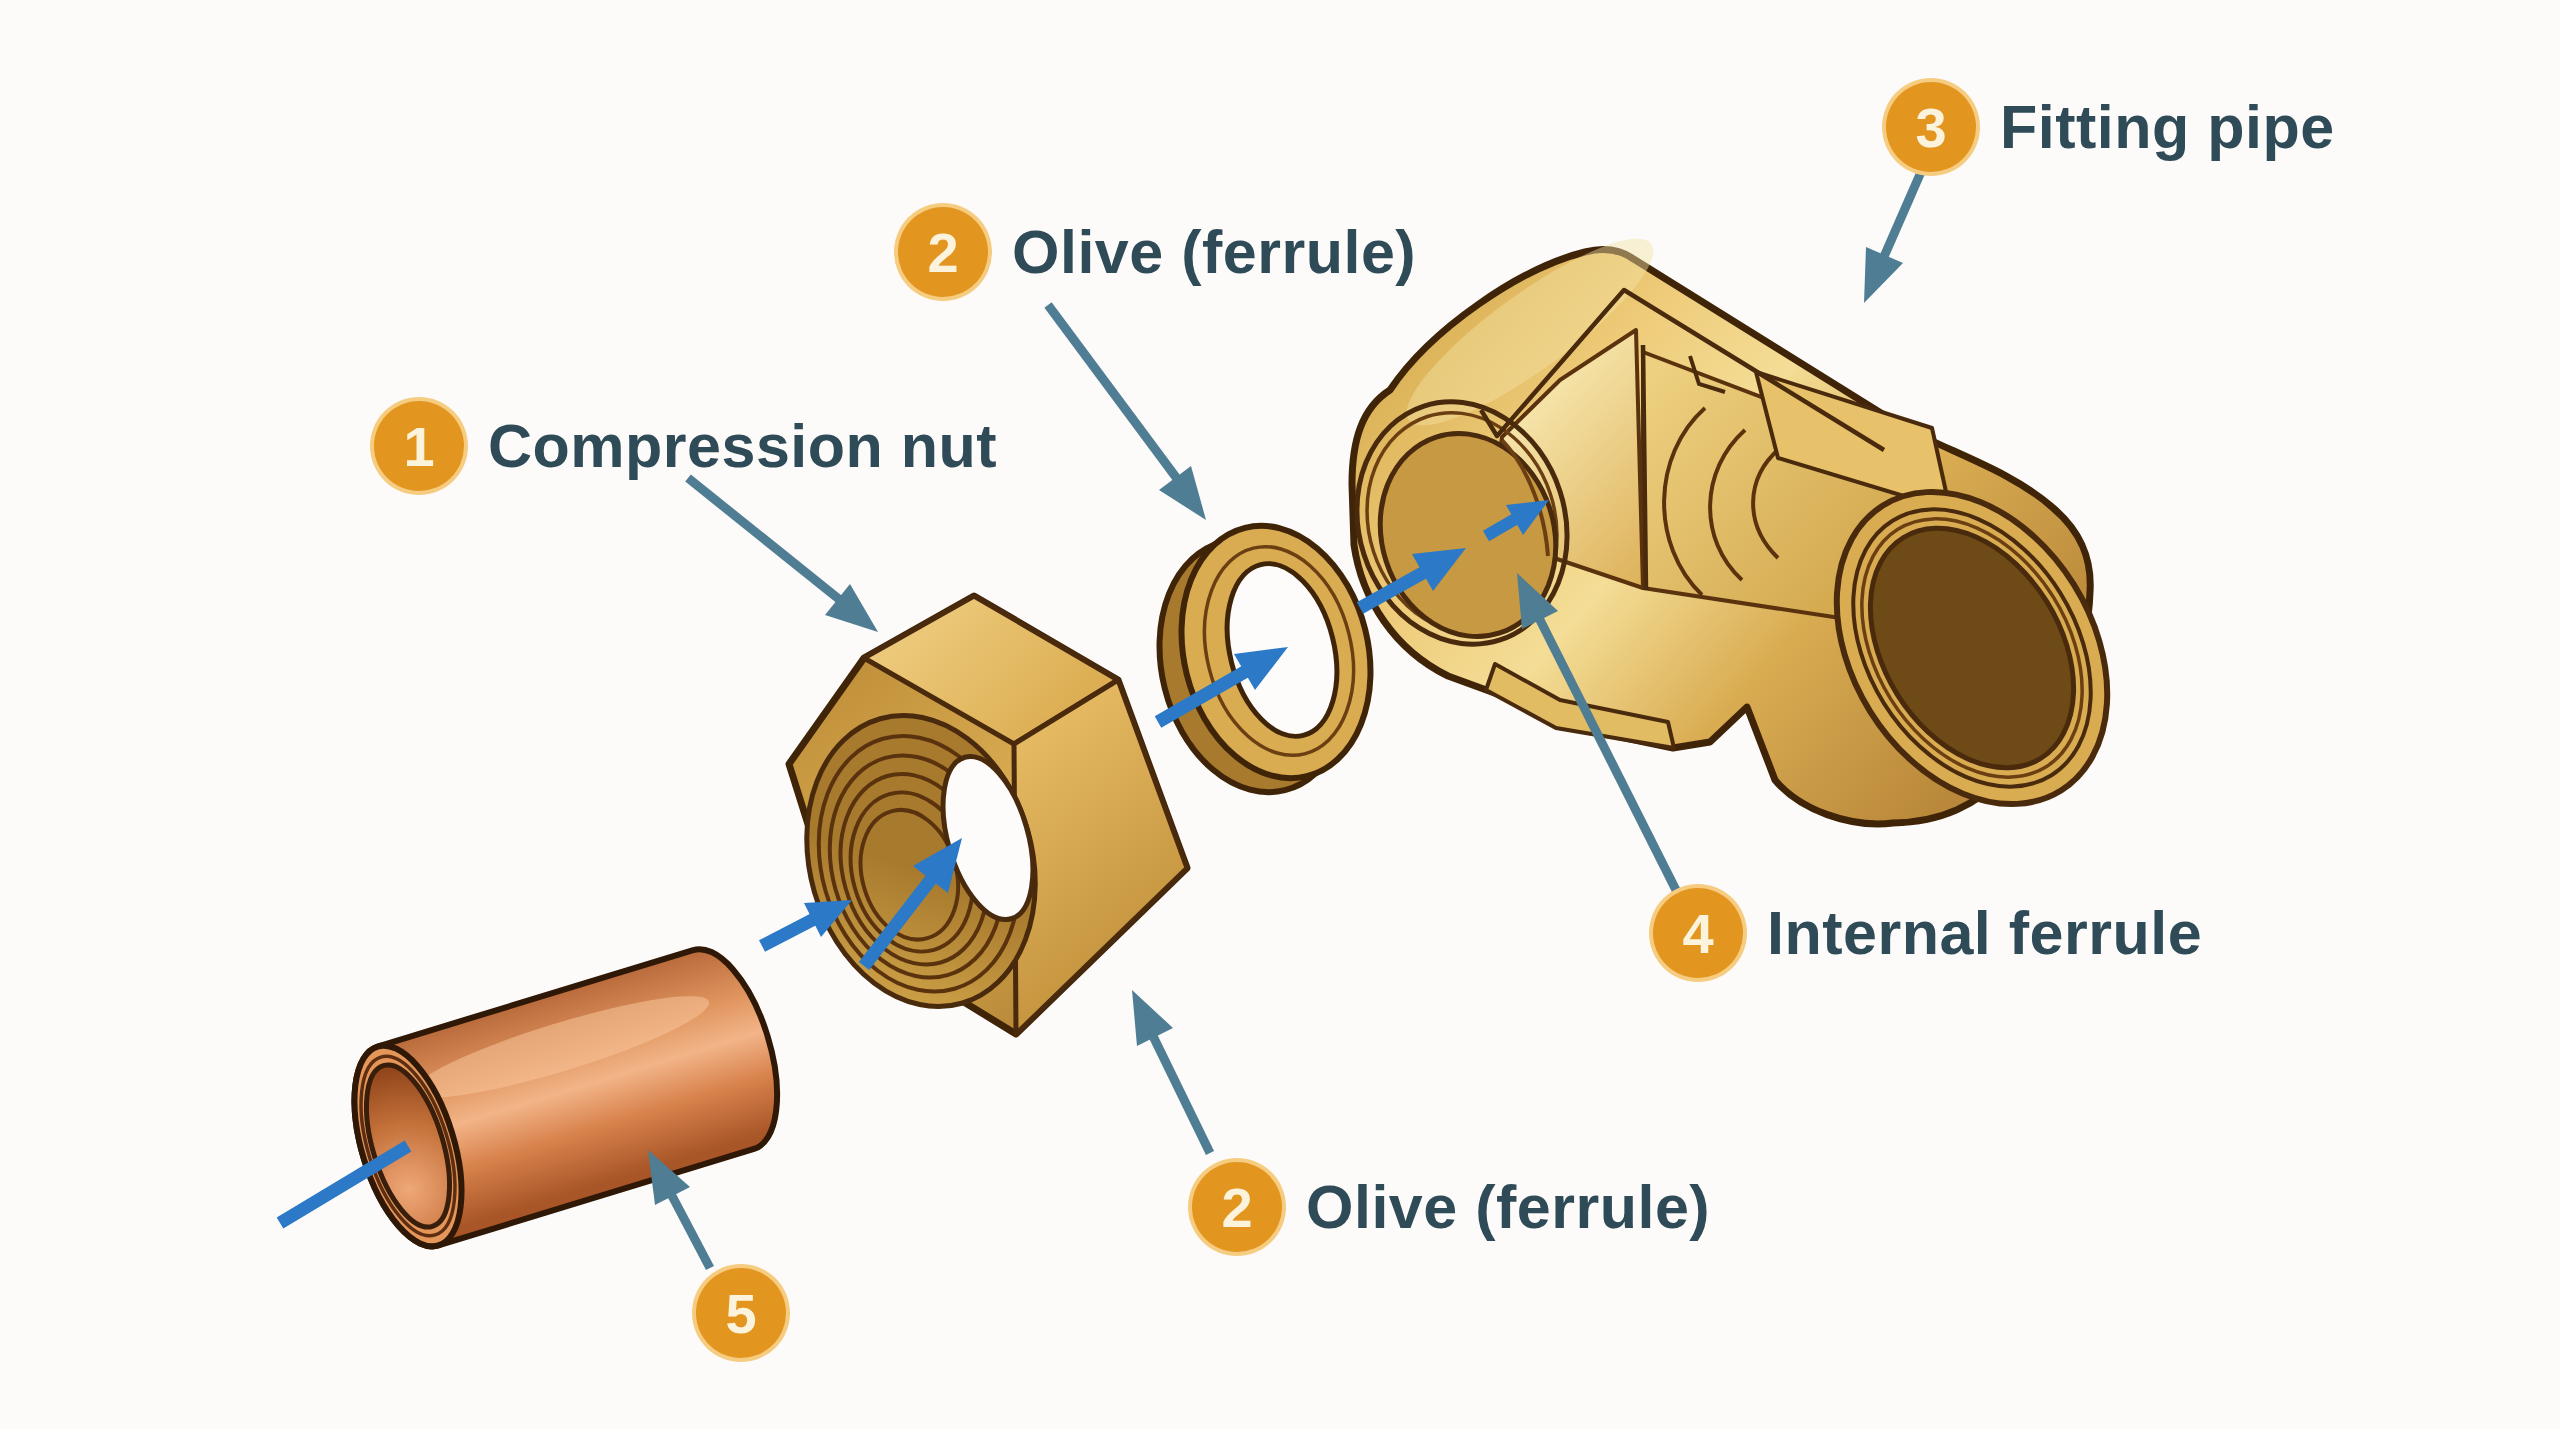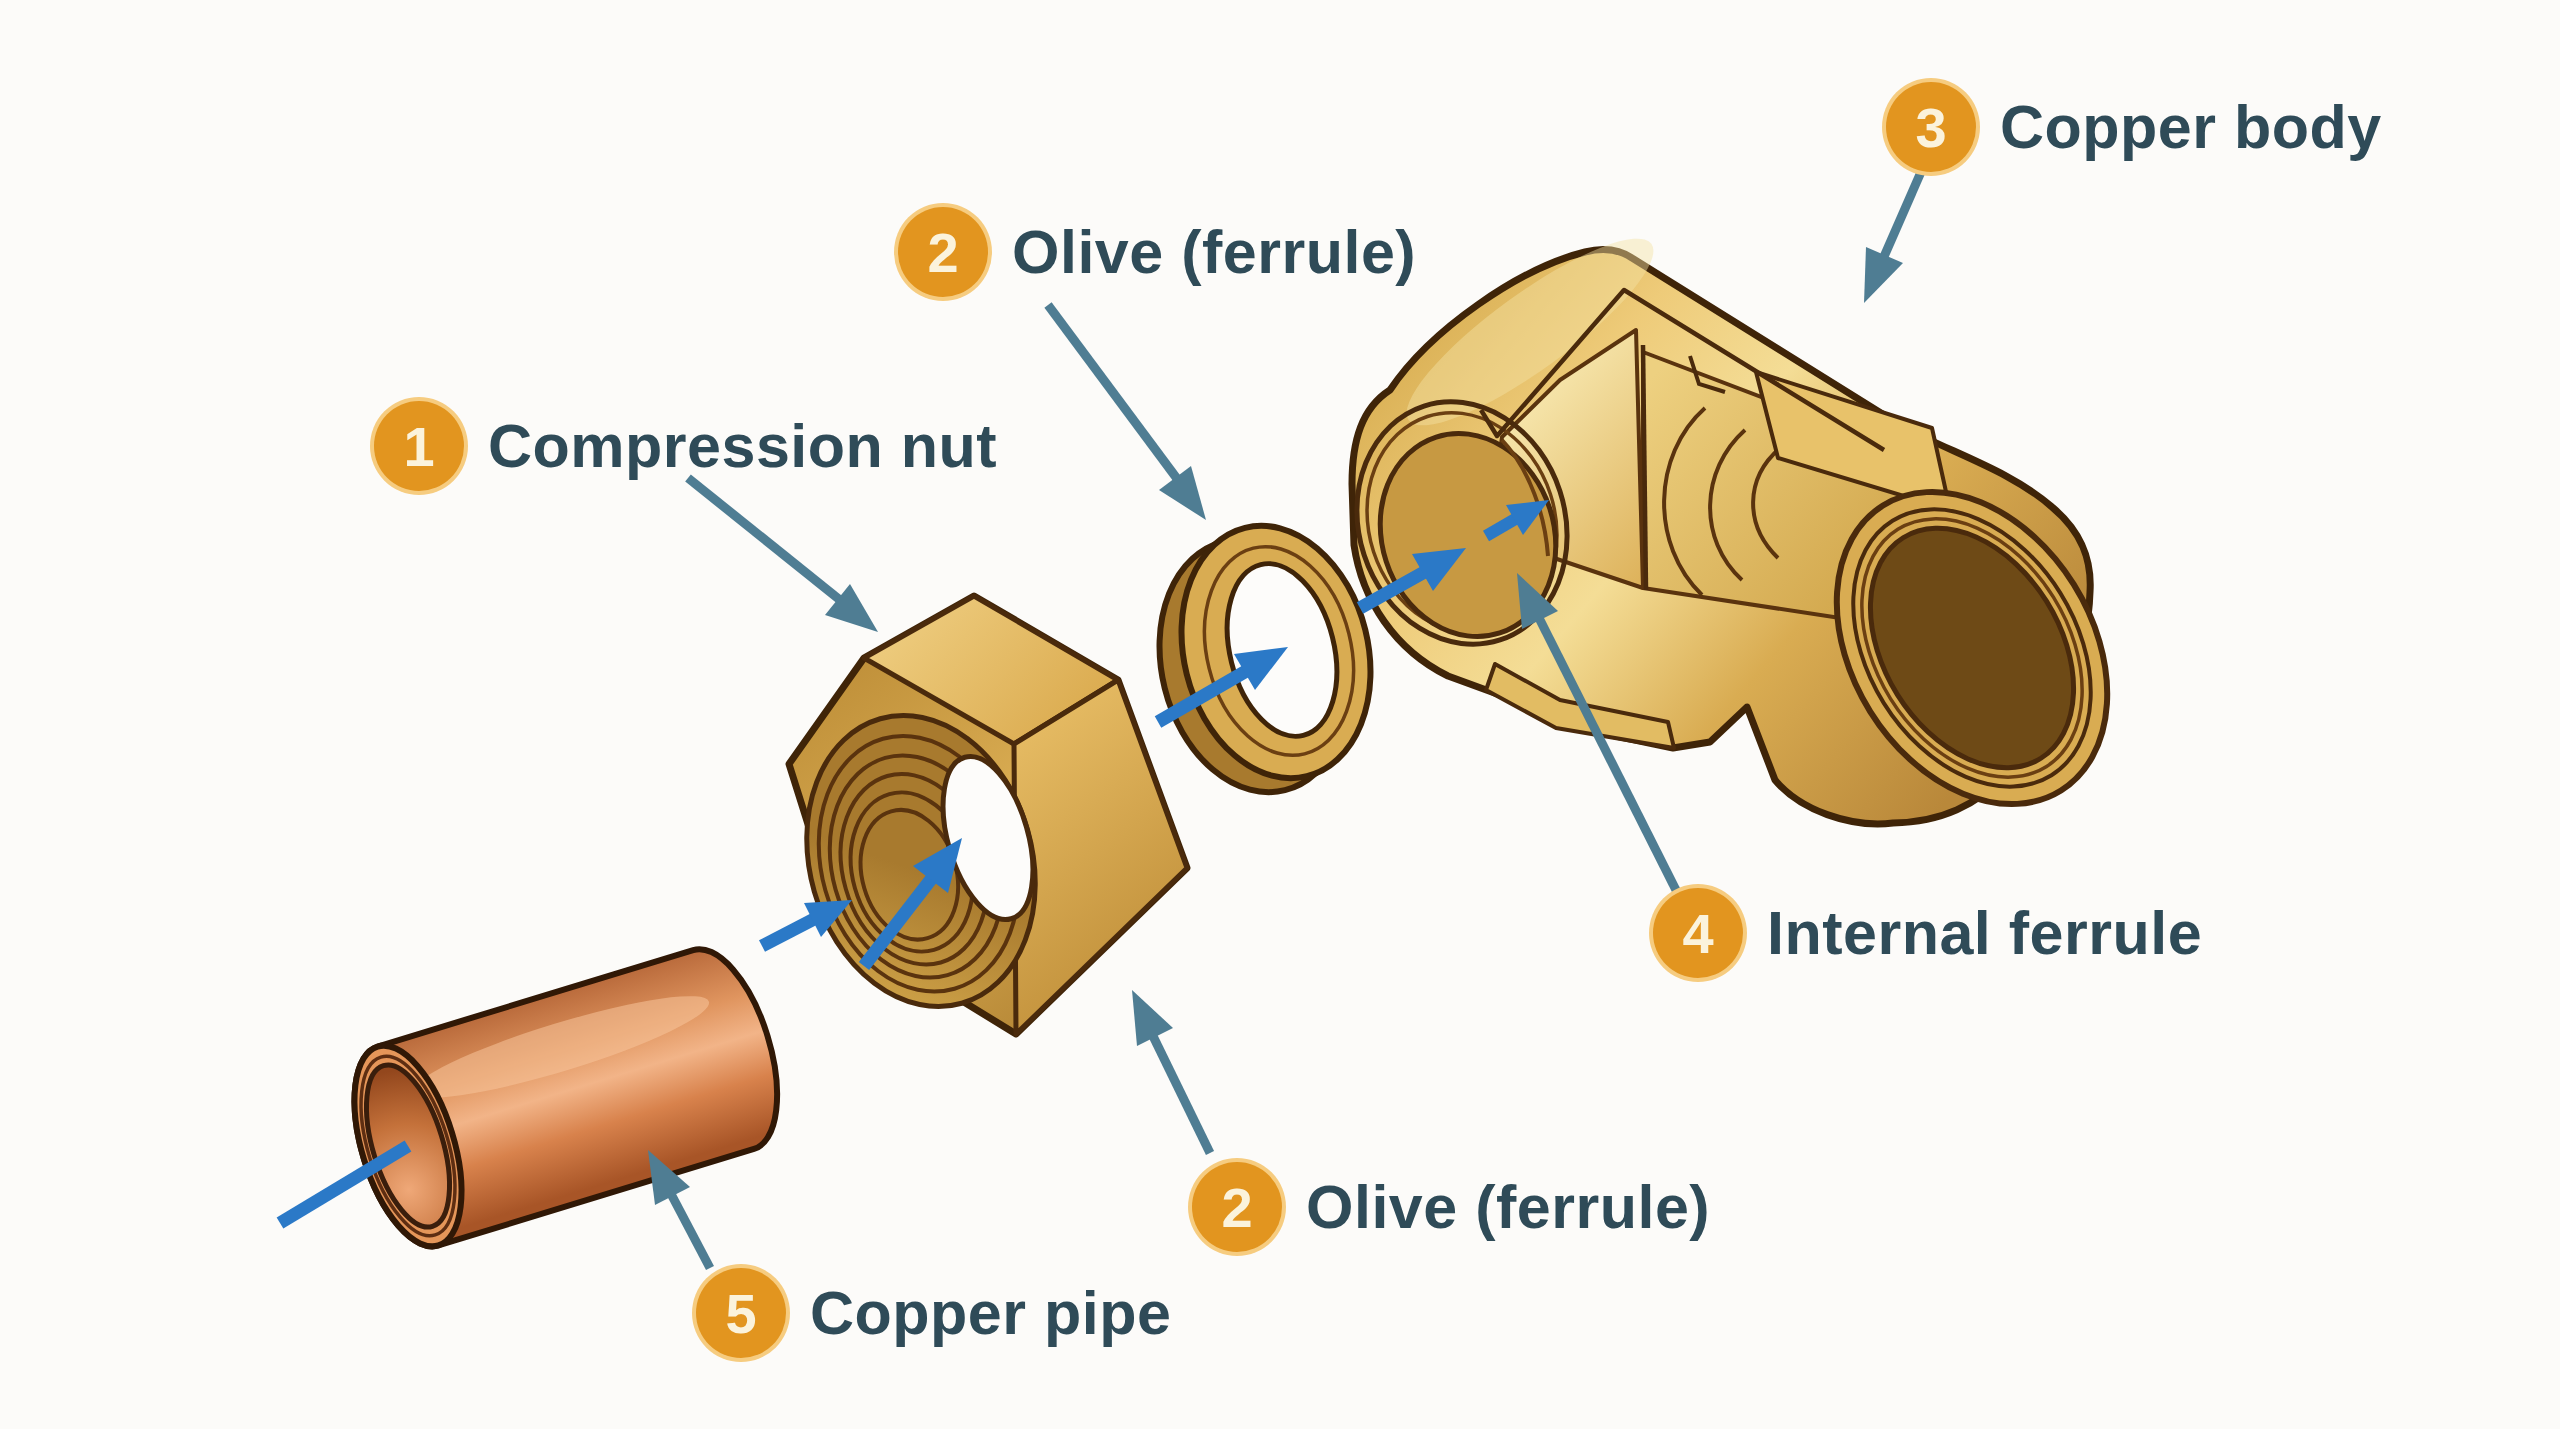--- a/index.html
+++ b/index.html
@@ -242,31 +242,30 @@
     <span class="text">Compression nut</span>
   </div>
 
   <div class="label" style="left:898px;top:207px">
     <span class="badge">2</span>
     <span class="text">Olive (ferrule)</span>
   </div>
 
   <div class="label" style="left:1886px;top:82px">
     <span class="badge">3</span>
-    <span class="text">Copper body</span>
+    <span class="text">Fitting pipe</span>
   </div>
 
   <div class="label" style="left:1653px;top:888px">
     <span class="badge">4</span>
     <span class="text">Internal ferrule</span>
   </div>
 
   <div class="label" style="left:1192px;top:1162px">
     <span class="badge">2</span>
     <span class="text">Olive (ferrule)</span>
   </div>
 
   <div class="label" style="left:696px;top:1268px">
     <span class="badge">5</span>
-    <span class="text">Copper pipe</span>
   </div>
 
 </div>
 
 </body></html>

